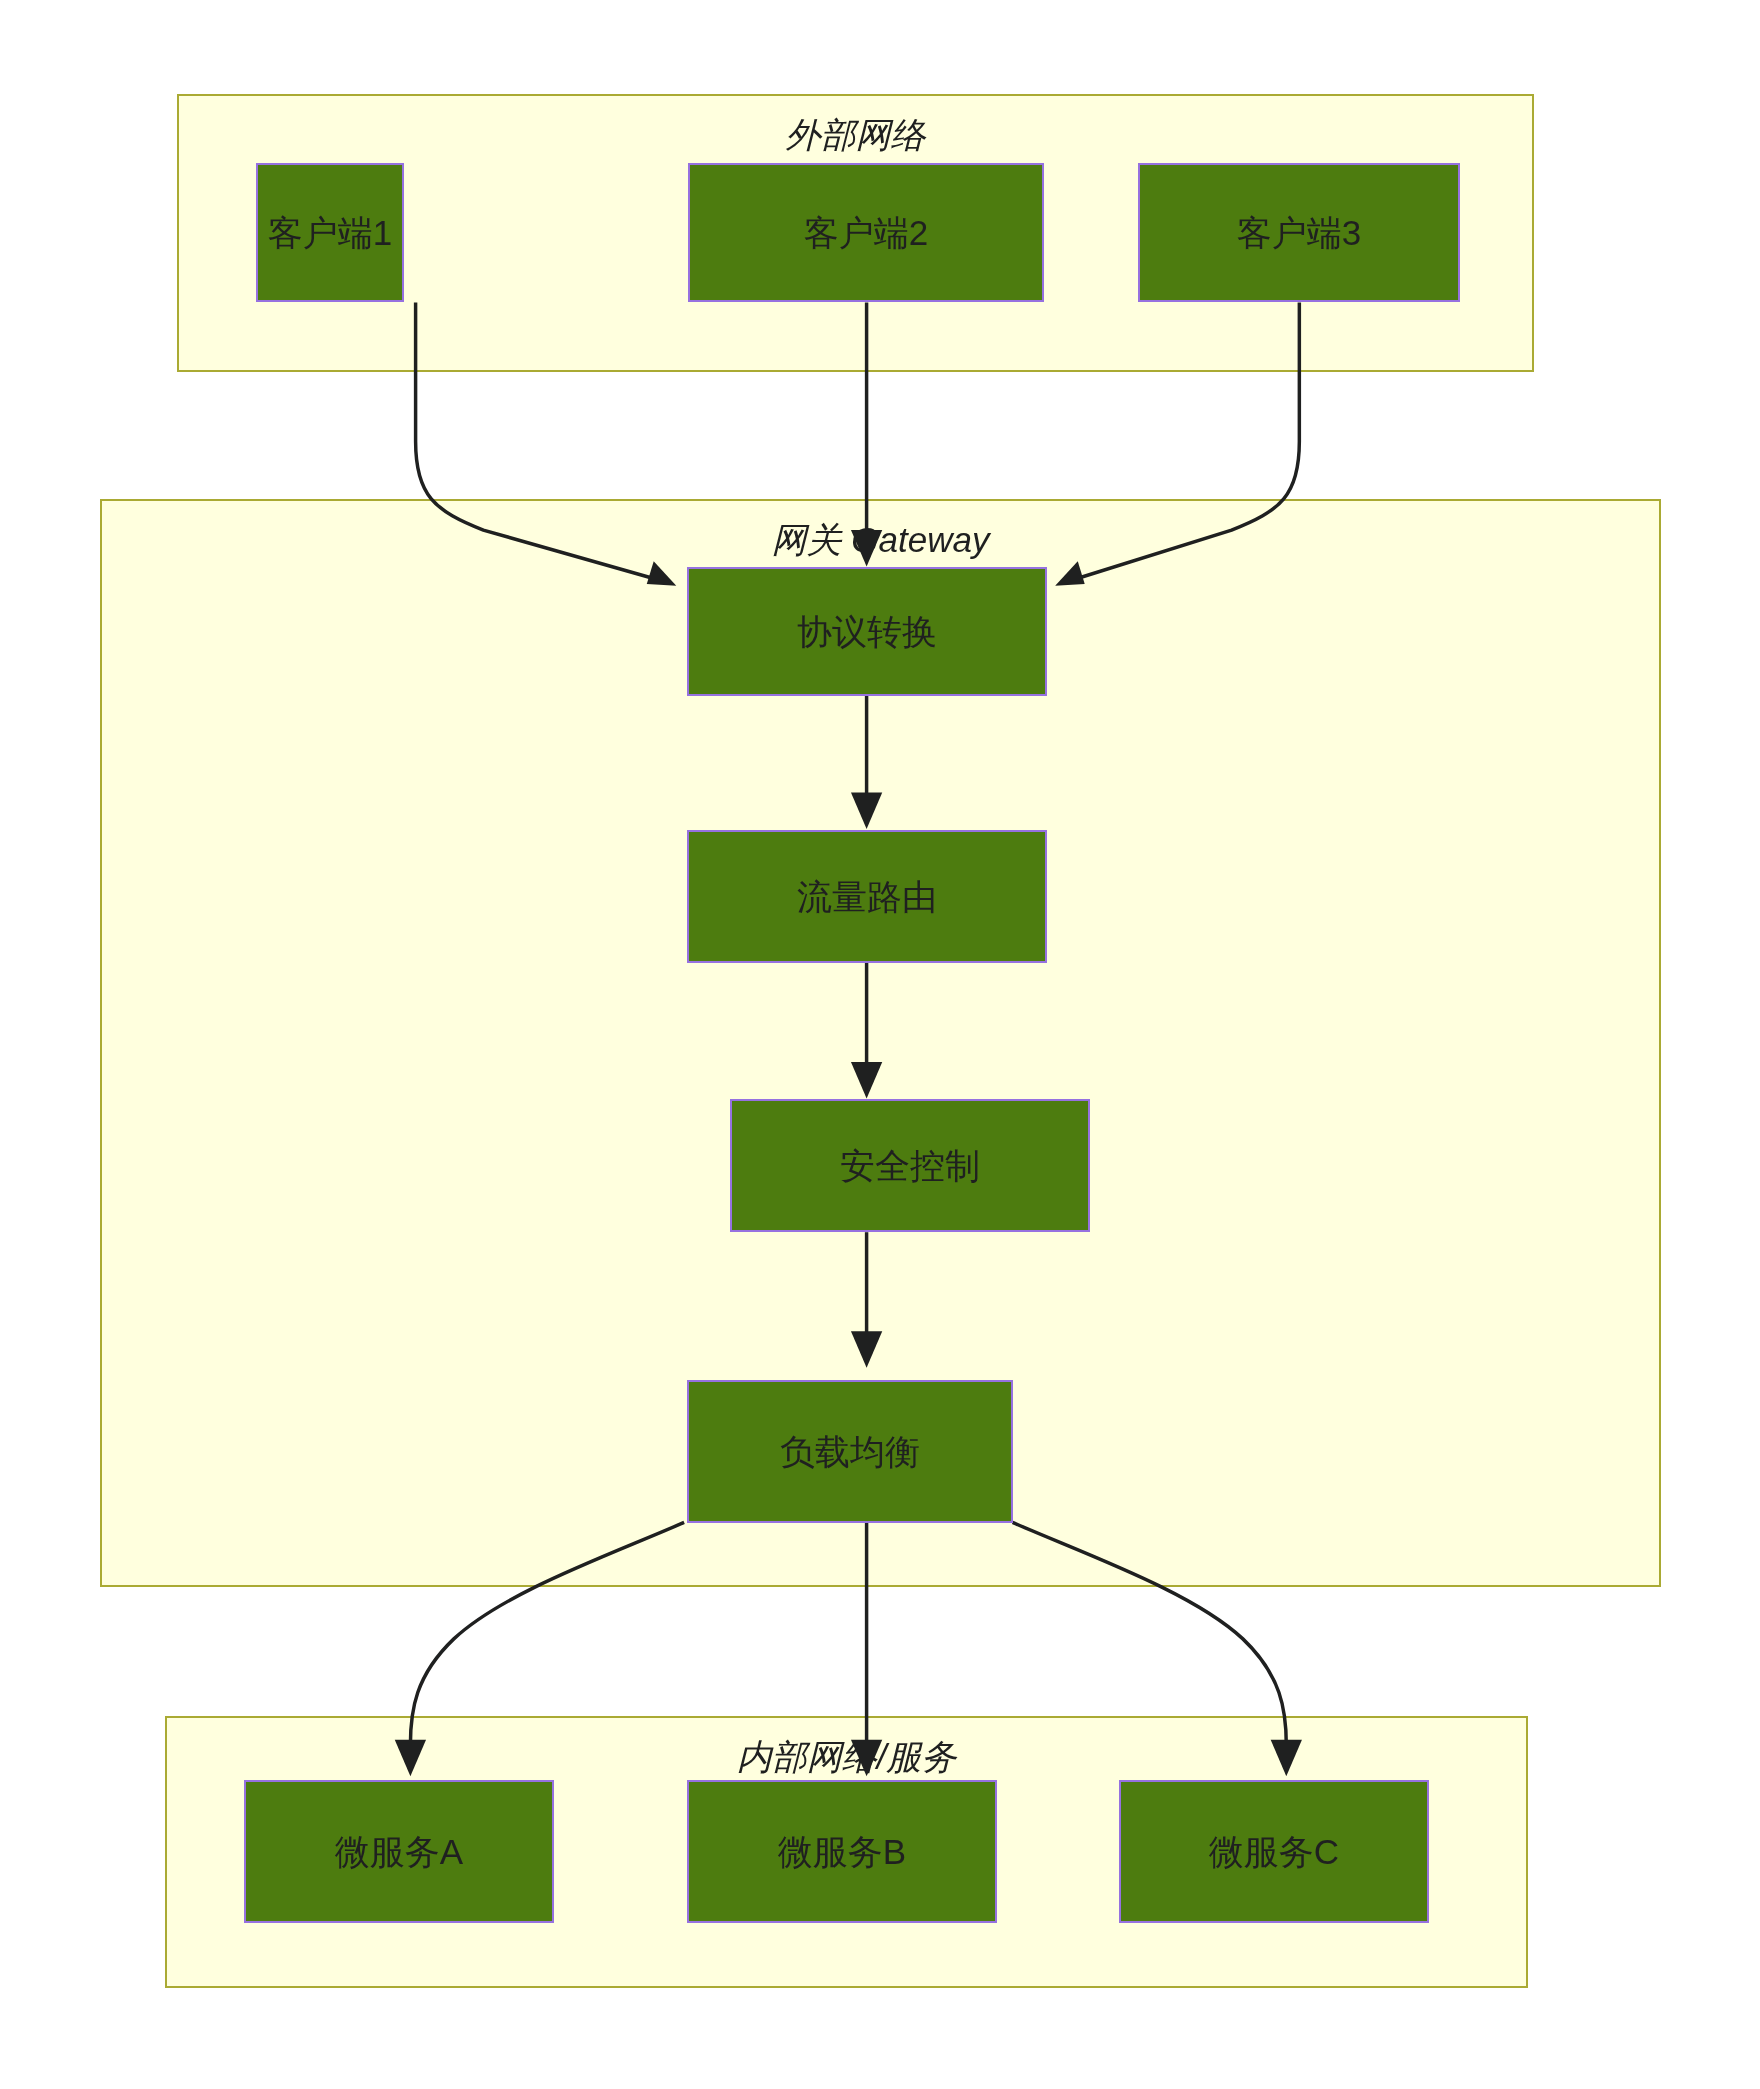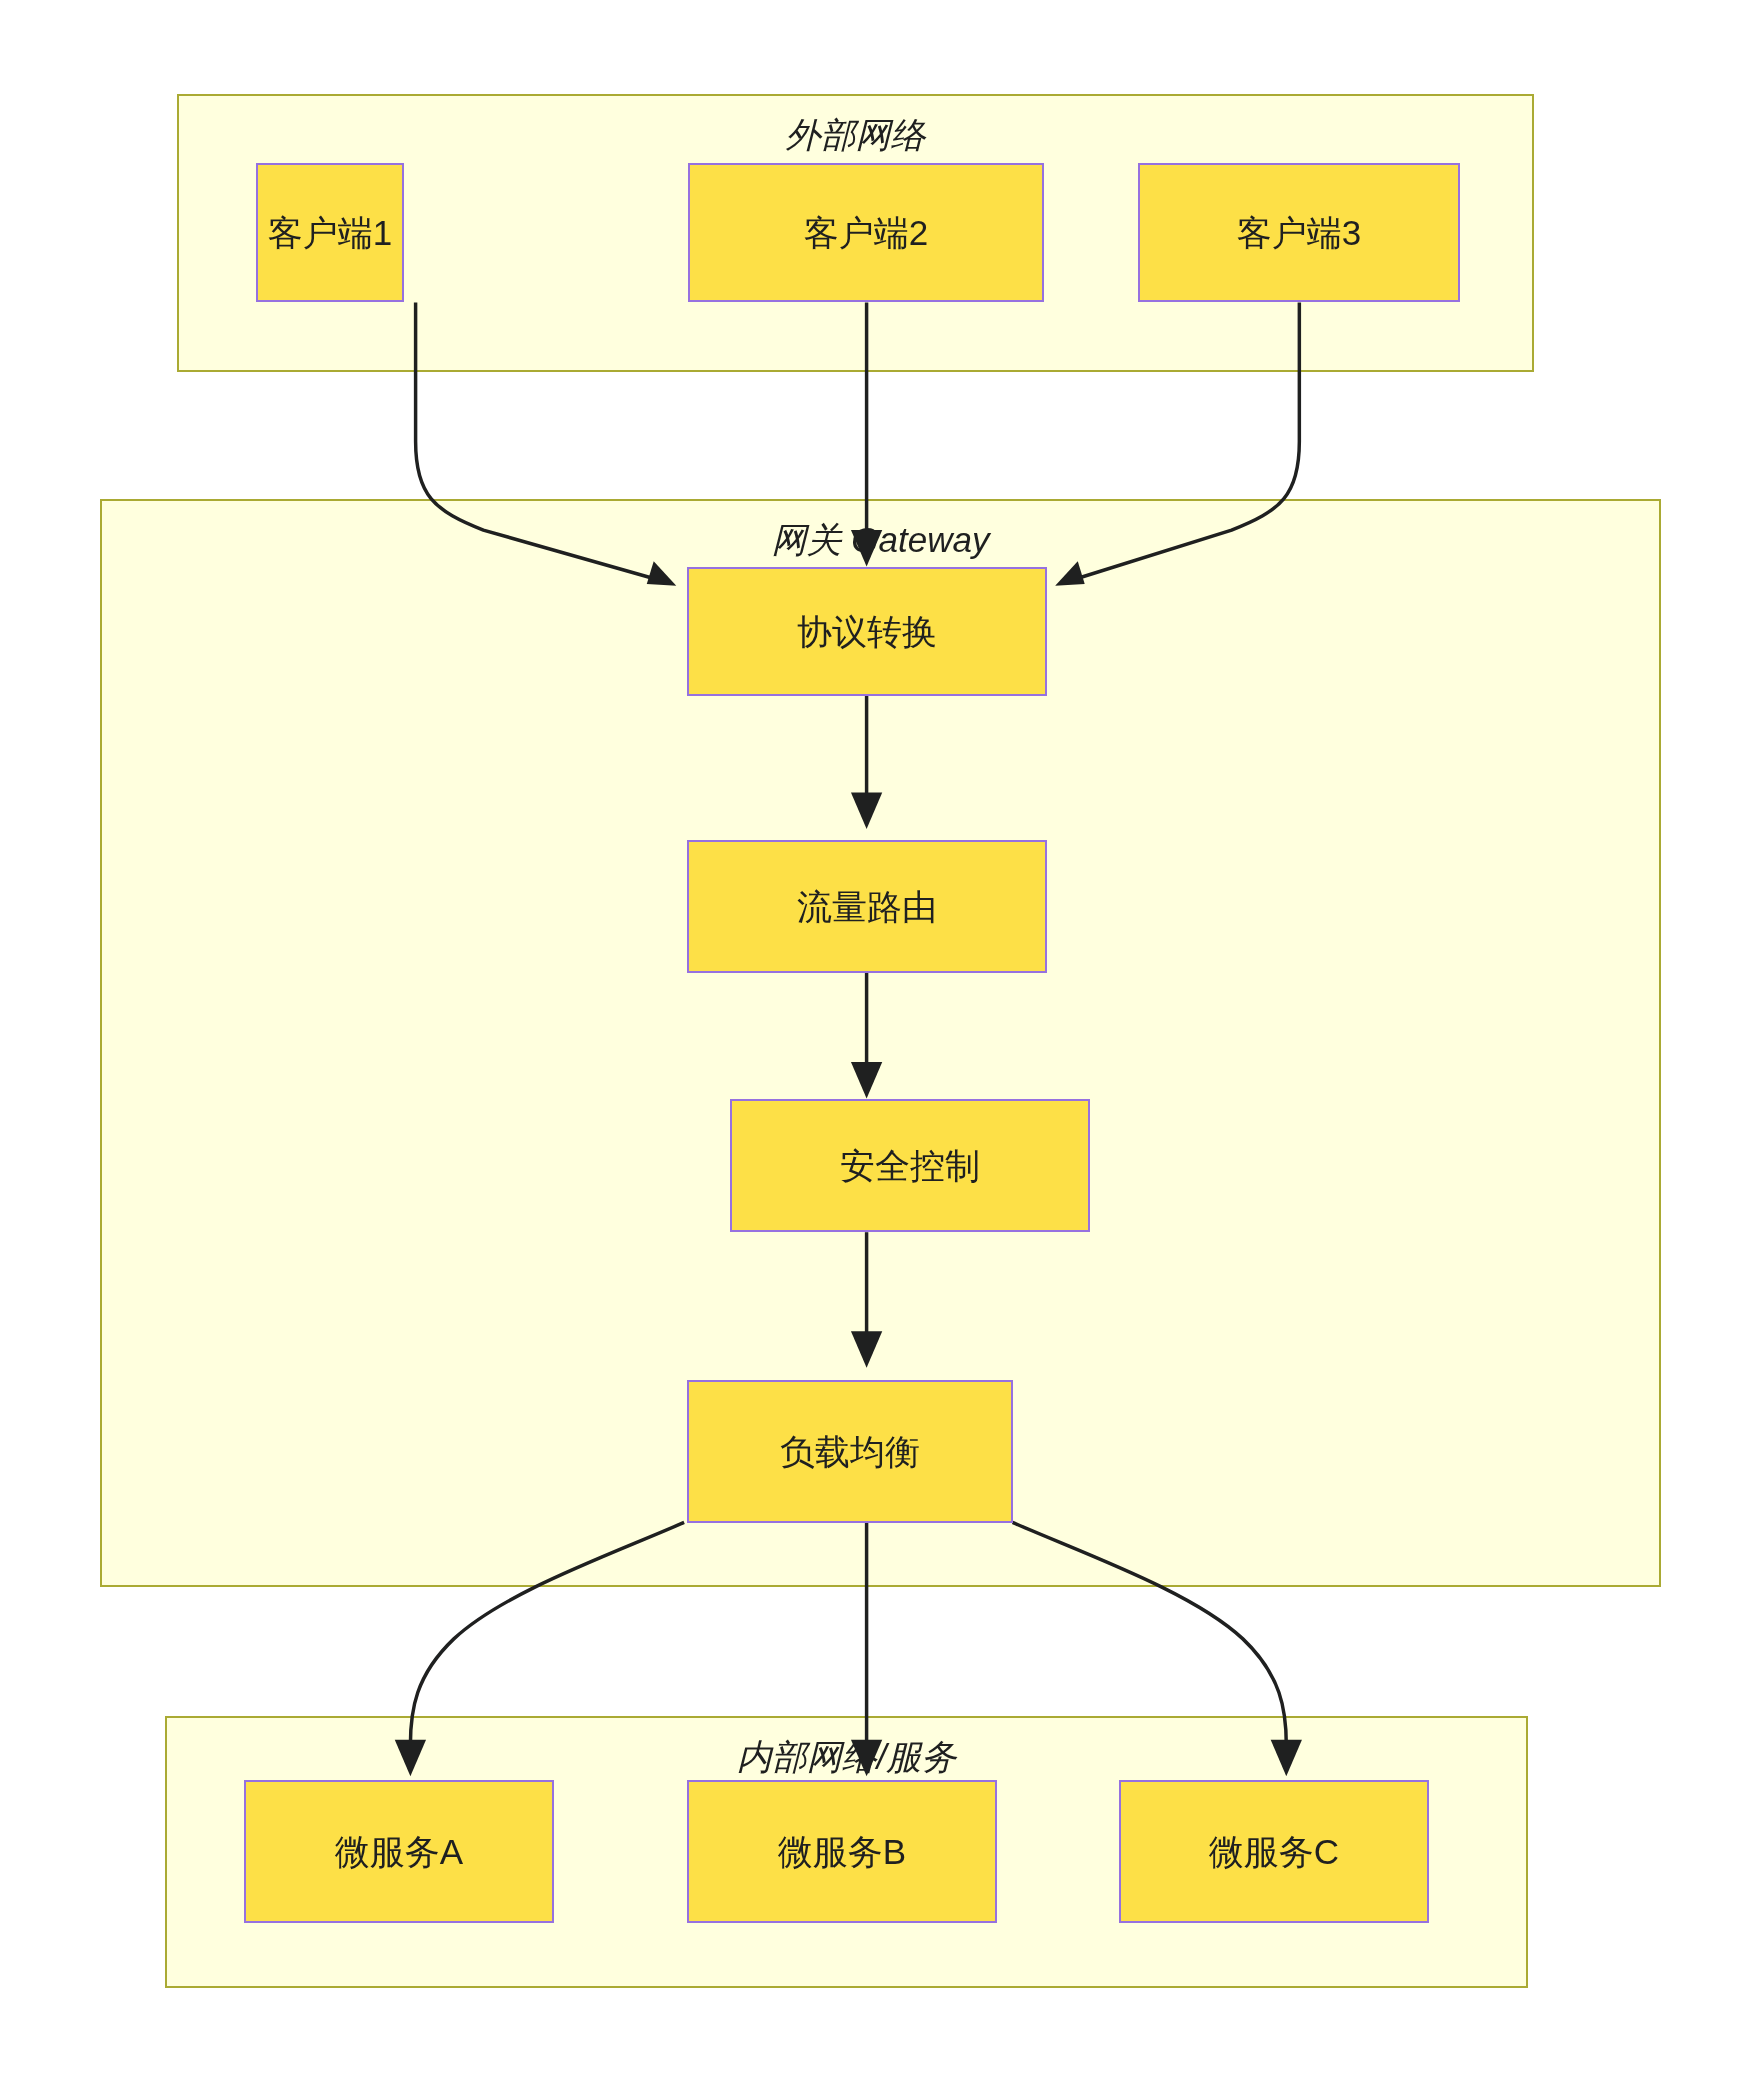--- a/index.html
+++ b/index.html
@@ -31,21 +31,21 @@
     left: 0;
     font-size: 35px;
     color: #1f2020;
     font-family: "Liberation Sans", "DejaVu Sans", sans-serif;
     white-space: nowrap;
     pointer-events: none;
     font-style: italic;
   }
   .node {
     position: absolute;
-    background: #fde047;
+    background: #4d7c0f;
     border: 2.6px solid #9671e0;
     box-sizing: border-box;
     display: flex;
     align-items: center;
     justify-content: center;
     font-size: 35px;
     color: #1f2020;
     line-height: 1.2;
   }
   #edges {
@@ -132,21 +132,21 @@
   </svg>
 
   <div class="node" style="left:256px; top:163px; width:148px; height:139px;">客户端1</div>
 
   <div class="node" style="left:688px; top:163px; width:356px; height:139px;">客户端2</div>
 
   <div class="node" style="left:1138px; top:163px; width:322px; height:139px;">客户端3</div>
 
   <div class="node" style="left:687px; top:567px; width:360px; height:129px;">协议转换</div>
 
-  <div class="node" style="left:687px; top:830px; width:360px; height:133px;margin-top:10px;">流量路由</div>
+  <div class="node" style="left:687px; top:830px; width:360px; height:133px;">流量路由</div>
 
   <div class="node" style="left:714px; top:1099px; width:360px; height:133px;margin-left:16px;">安全控制</div>
 
   <div class="node" style="left:687px; top:1380px; width:326px; height:143px;">负载均衡</div>
 
 
   <div class="node" style="left:244px; top:1780px; width:310px; height:143px;">微服务A</div>
 
   <div class="node" style="left:687px; top:1780px; width:310px; height:143px;">微服务B</div>
 

